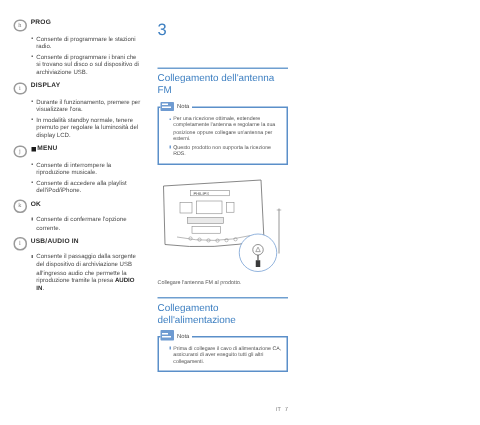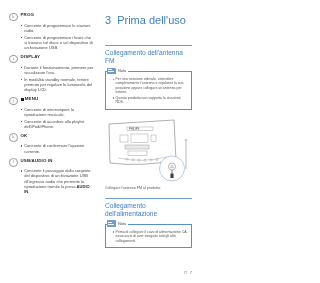--- a/index.html
+++ b/index.html
@@ -235,21 +235,20 @@
             <li>Consente il passaggio dalla sorgente del dispositivo di archiviazione USB all'ingresso audio che permette la riproduzione tramite la presa <b>AUDIO IN</b>.</li>
           </ul>
         </div>
       </div>
   </div>
 
   <div class="col-right">
 
     <div class="chapter">
       <span class="chapter-num">3</span>
-      <span class="chapter-title">Prima dell'uso</span>
     </div>
 
     <div class="sec">Collegamento dell'antenna FM</div>
 
     <div class="note">
       <div class="note-head">
         <span class="note-icon"></span>
         <span class="note-label">Nota</span>
       </div>
       <ul class="note-list" id="note1-list">

